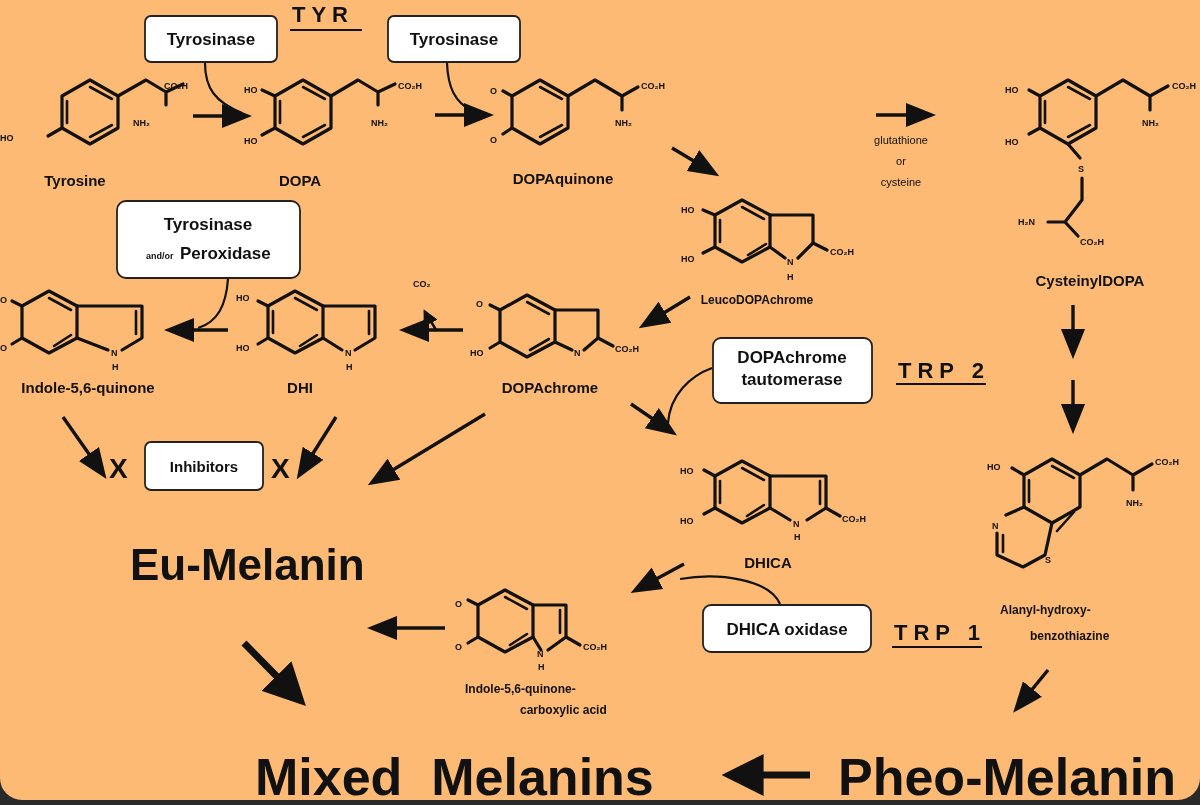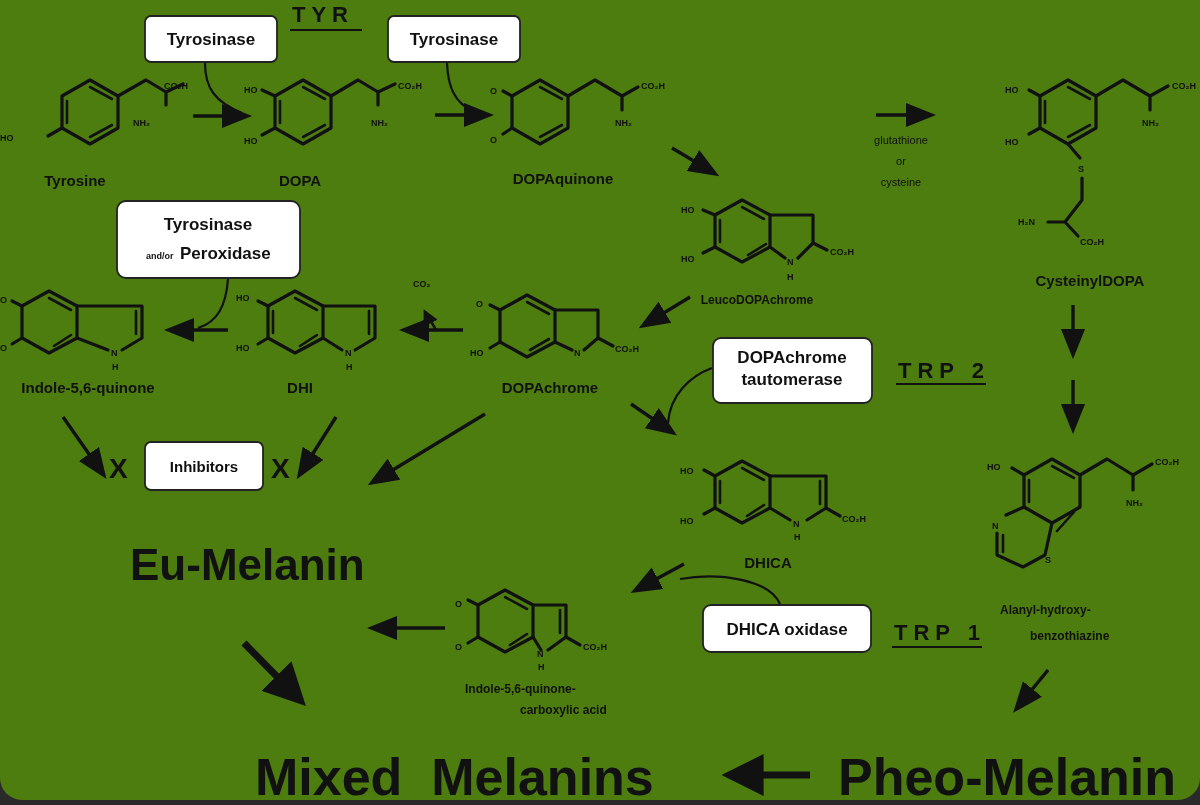--- a/index.html
+++ b/index.html
@@ -1,19 +1,19 @@
 <!DOCTYPE html>
 <html><head>
   <meta charset="utf-8">
   <style>
     html, body { margin: 0; padding: 0; background: #2a2a2a; }
     body { width: 1200px; height: 805px; overflow: hidden; position: relative; }
     #stage {
       position: absolute; left: 0; top: 0; width: 1200px; height: 800px;
-      background: #4d7c0f; border-bottom-left-radius: 22px; border-bottom-right-radius: 22px;
+      background: #fdba74; border-bottom-left-radius: 22px; border-bottom-right-radius: 22px;
       overflow: hidden;
     }
     svg#diagram { position: absolute; left: 0; top: 0; width: 1200px; height: 800px; }
     .bond { stroke: #111; stroke-width: 3.2; fill: none; stroke-linecap: round; stroke-linejoin: round; }
     .bond-thin { stroke: #111; stroke-width: 2.6; fill: none; stroke-linecap: round; }
     .arrow-line { stroke: #111; stroke-width: 3.4; fill: none; stroke-linecap: butt; }
     .arrow-heavy { stroke: #111; stroke-width: 7; fill: none; }
     .curve { stroke: #111; stroke-width: 2.2; fill: none; }
     .head { fill: #111; }
     .atom { font-family: "Liberation Sans", sans-serif; font-weight: bold; font-size: 9px; fill: #111; }

